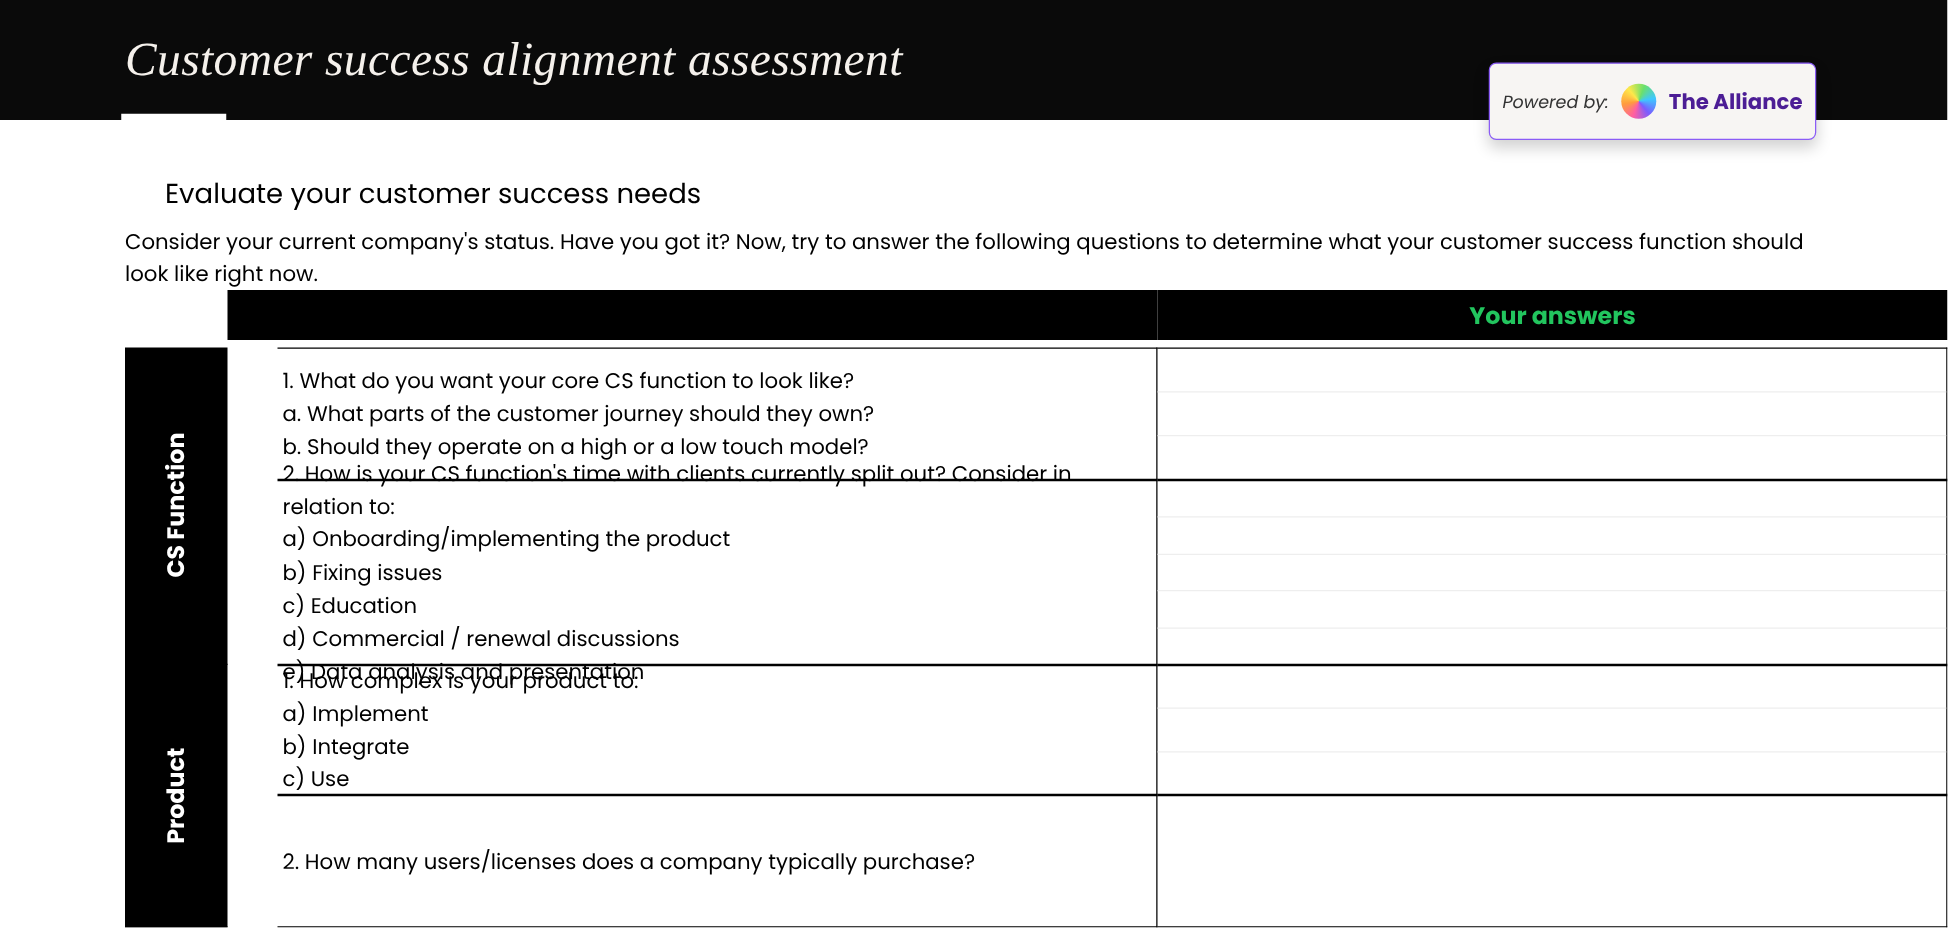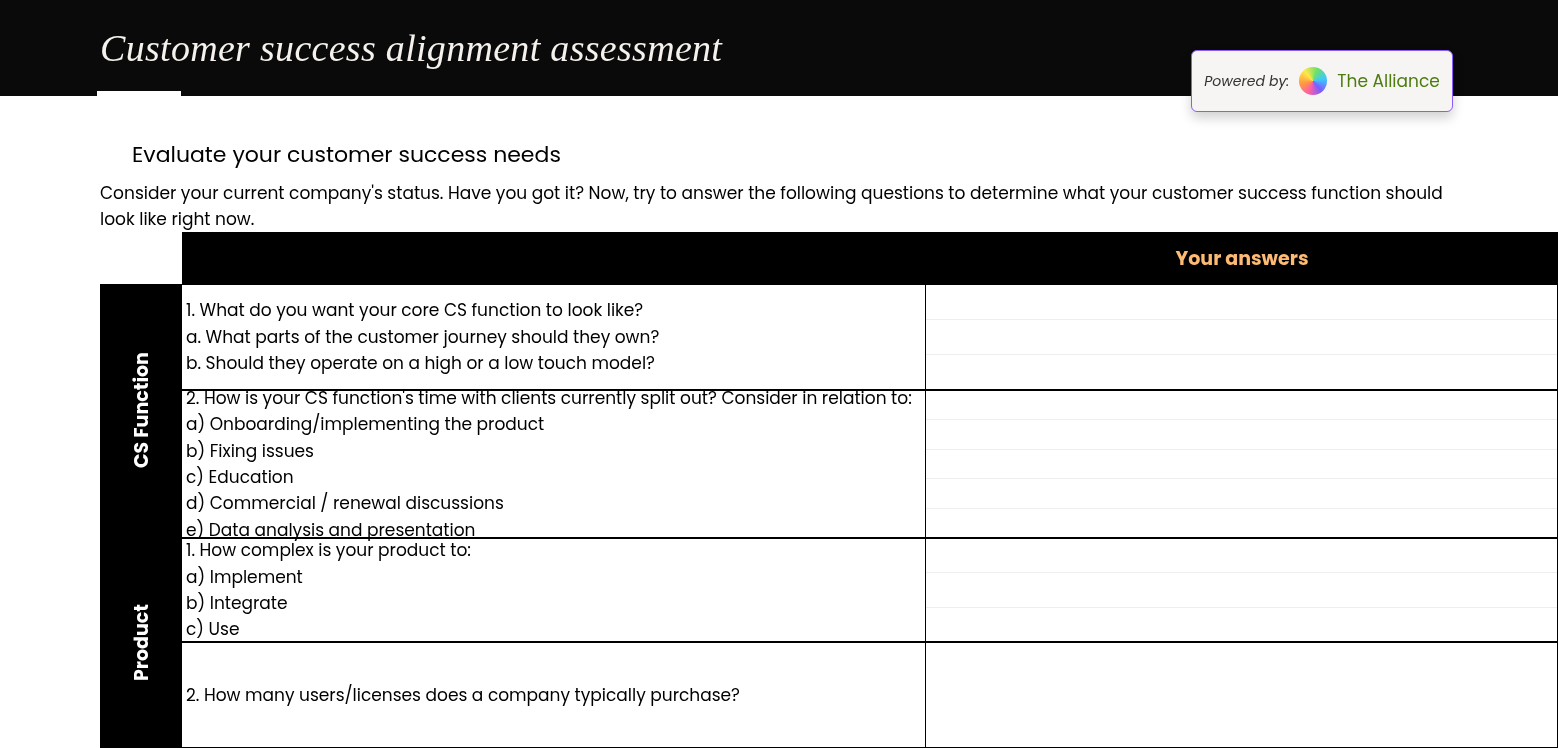--- a/index.html
+++ b/index.html
@@ -52,21 +52,21 @@
   .powered .label {
     font-style: italic;
     font-size: 14px;
     color: #333;
   }
   .powered .logo-mark {
     width: 28px; height: 28px; border-radius: 50%;
     background: conic-gradient(from 200deg,#ff5fa2,#ff9d3d,#ffe84a,#6be06b,#3ec7ff,#7a5cff,#ff5fa2);
     flex-shrink: 0;
   }
-  .powered .logo-text { font-weight: 400; font-size: 17px; color: #4d7c0f; }
+  .powered .logo-text { font-weight: 700; font-size: 17px; color: #4c1d95; }
 
   .content {
     padding: 42px 0 0 100px;
     width: 1458px;
   }
   .subhead {
     font-size: 22px;
     font-weight: 400;
     margin-bottom: 10px;
     margin-left: 32px;
@@ -77,21 +77,21 @@
   }
 
   
   .assess {
     display: grid;
     grid-template-columns: 82px 744px 632px;
     border-collapse: collapse;
   }
   .hdr-blank { height: 46px; }
   .hdr-black {
-    background: #000; color: #fdba74; height: 52px;
+    background: #000; color: #22c55e; height: 40px;
     display: flex; align-items: center; justify-content: center;
     font-weight: 700; font-size: 19px;
   }
   .hdr-span { grid-column: 2 / span 1; background:#000; }
   .vcat {
     background: #000; color: #fff;
     display: flex; align-items: center; justify-content: center;
     writing-mode: vertical-rl; transform: rotate(180deg);
     font-weight: 700; font-size: 19px;
     border-top: 1px solid #000;
@@ -99,20 +99,21 @@
   .qcell {
     border: 1px solid #000;
     border-left: none;
     padding: 18px 8px 18px 4px;
     font-size: 17px;
     line-height: 1.55;
     display: flex;
     flex-direction: column;
     justify-content: center;
     white-space: pre-line;
+    margin-left: 40px;
   }
   .anscell {
     border: 1px solid #000;
     border-left: none;
     display: flex; flex-direction: column;
   }
   .ansrow {
     flex: 1;
     border-bottom: 1px solid #eee;
   }

